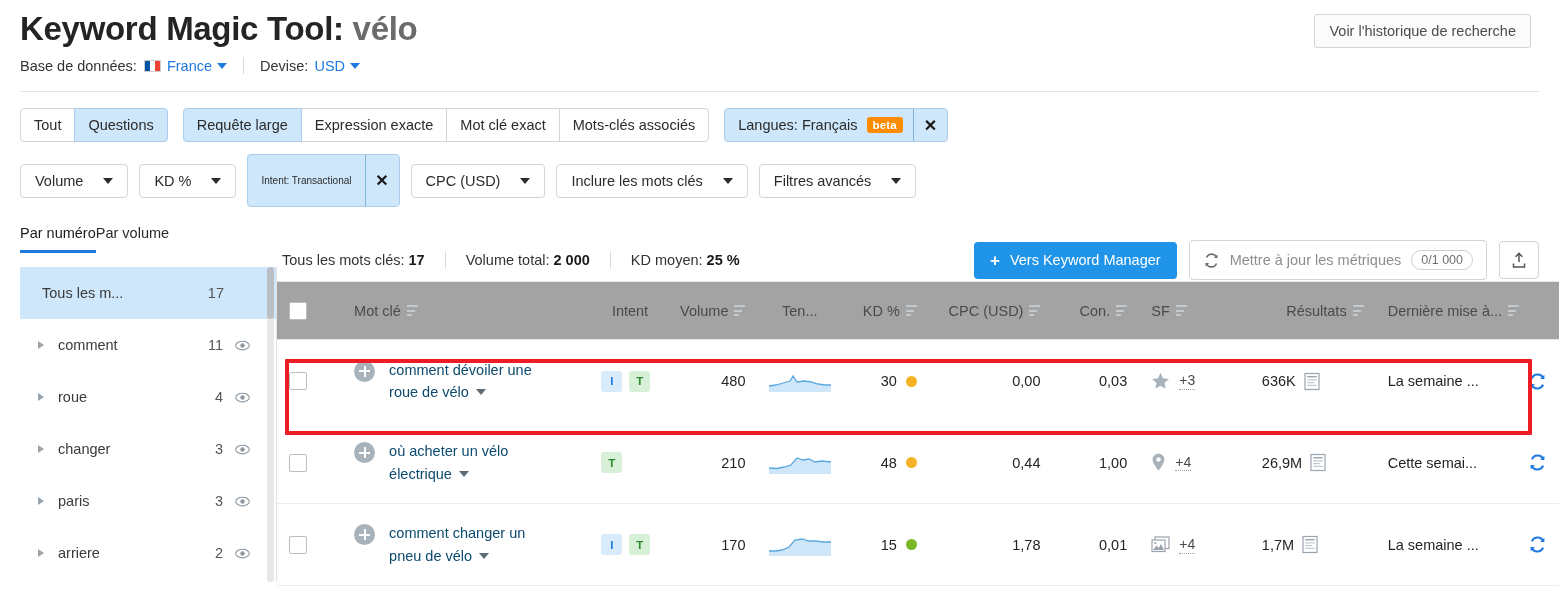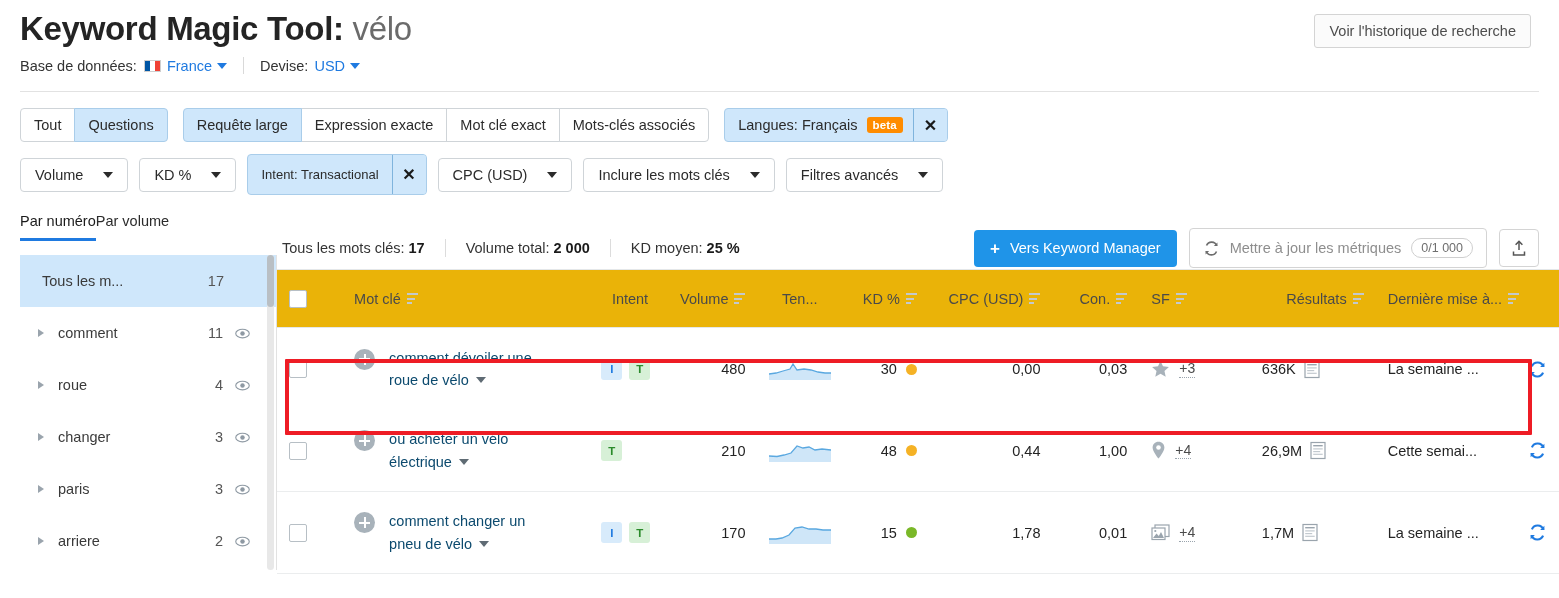--- a/index.html
+++ b/index.html
@@ -11,21 +11,21 @@
     overflow: hidden;
   }
 
   
   .header { position: relative; padding: 8px 20px 0 20px; }
   .title-row { display: flex; align-items: flex-start; }
   .page-title {
     font-size: 33px; font-weight: bold; letter-spacing: -0.3px;
     color: #242424; line-height: 1.25; white-space: pre;
   }
-  .page-title .kw { color: #6b6b6b; font-weight: normal; }
+  .page-title .kw { color: #6b6b6b; font-weight: bold; }
   .history-btn {
     position: absolute; right: 28px; top: 14px;
     border: 1px solid #d4d4d4; background: #fbfbfb; border-radius: 3px;
     font-size: 14.5px; color: #4d4d4d; padding: 8px 14px; cursor: pointer;
     font-family: "Liberation Sans", sans-serif; white-space: nowrap;
   }
   .meta-row {
     display: flex; align-items: center; gap: 0;
     font-size: 14.5px; color: #3e3e3e; margin-top: 8px;
   }
@@ -85,21 +85,21 @@
     white-space: nowrap;
   }
   .dd .chev {
     width: 0; height: 0; border-left: 5px solid transparent;
     border-right: 5px solid transparent; border-top: 6px solid #2b2b2b;
   }
   .intent-chip {
     display: flex; align-items: stretch; border: 1px solid #a9cdea;
     border-radius: 4px; overflow: hidden; background: #cfe7fb;
   }
-  .intent-chip .lbl { font-size: 13px; color: #2b2b2b; padding: 12px 13px; white-space: nowrap; }
+  .intent-chip .lbl { font-size: 10px; color: #2b2b2b; padding: 20px 13px; white-space: nowrap; }
 
   
   .body { display: flex; margin-top: 18px; height: 350px; }
 
   
   .sidebar { width: 277px; flex: 0 0 277px; padding-left: 20px; position: relative; }
   .side-tabs { display: flex; font-size: 14.5px; }
   .side-tab { padding-bottom: 9px; cursor: pointer; color: #2b2b2b; }
   .side-tab.active { color: #1a1a1a; border-bottom: 3px solid #1f7ae0; }
   .side-list { margin-top: 14px; border-right: 1px solid #e2e2e2; height: 315px; position: relative; }
@@ -123,21 +123,21 @@
   }
   .side-scrollthumb {
     position: absolute; right: 2px; top: 0; width: 7px; height: 52px;
     background: #b9bfc4; border-radius: 4px;
   }
 
   
   .table-wrap { flex: 1 1 auto; padding-right: 8px; position: relative; }
   table.kwtable { width: 1282px; border-collapse: collapse; table-layout: fixed; }
   table.kwtable th {
-    background: #eab308; border-top: 1px solid #e4e7e9; border-bottom: 1px solid #e4e7e9;
+    background: #a3a3a3; border-top: 1px solid #e4e7e9; border-bottom: 1px solid #e4e7e9;
     font-weight: normal; font-size: 14.5px; color: #4a4a4a; height: 58px;
     padding: 0 12px; vertical-align: middle;
   }
   th.vol-col { background: #e7eaeb; }
   .th-in { display: flex; align-items: center; gap: 6px; white-space: nowrap; }
   .th-in.right { justify-content: flex-end; }
   .th-in.center { justify-content: center; }
   .sorticon { display: inline-block; width: 11px; flex: 0 0 auto; }
   .sorticon i { display: block; height: 2px; background: #c3c9cd; margin-bottom: 2.5px; }
   .sorticon i:nth-child(1) { width: 11px; }

